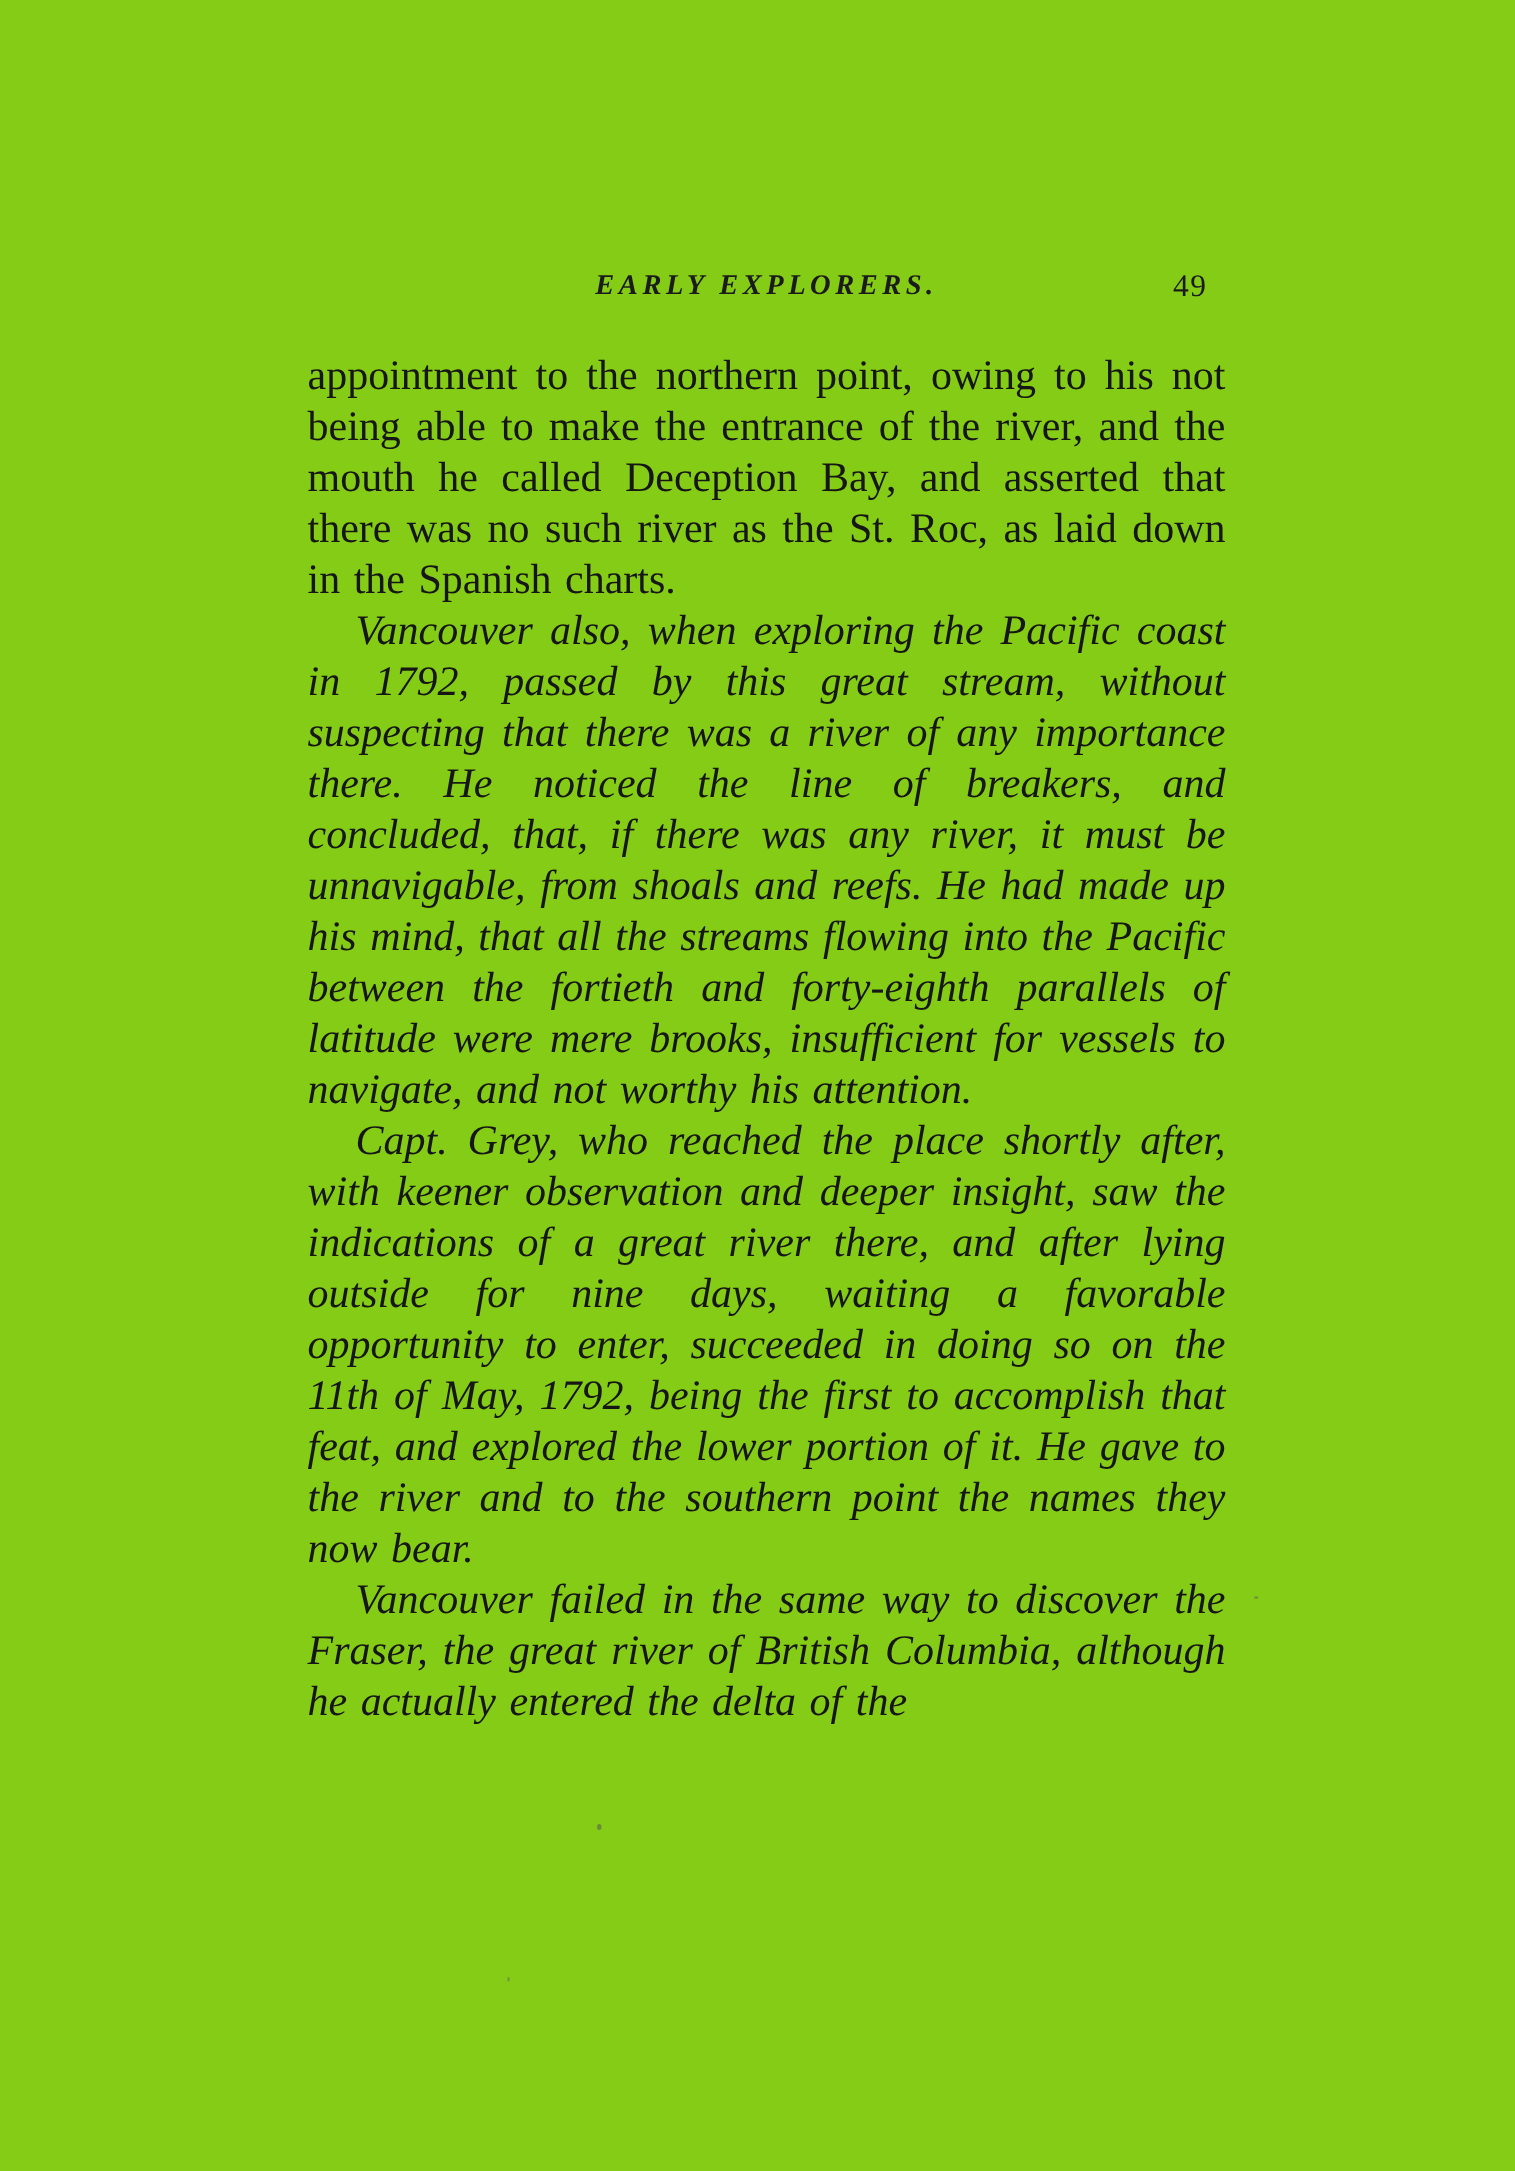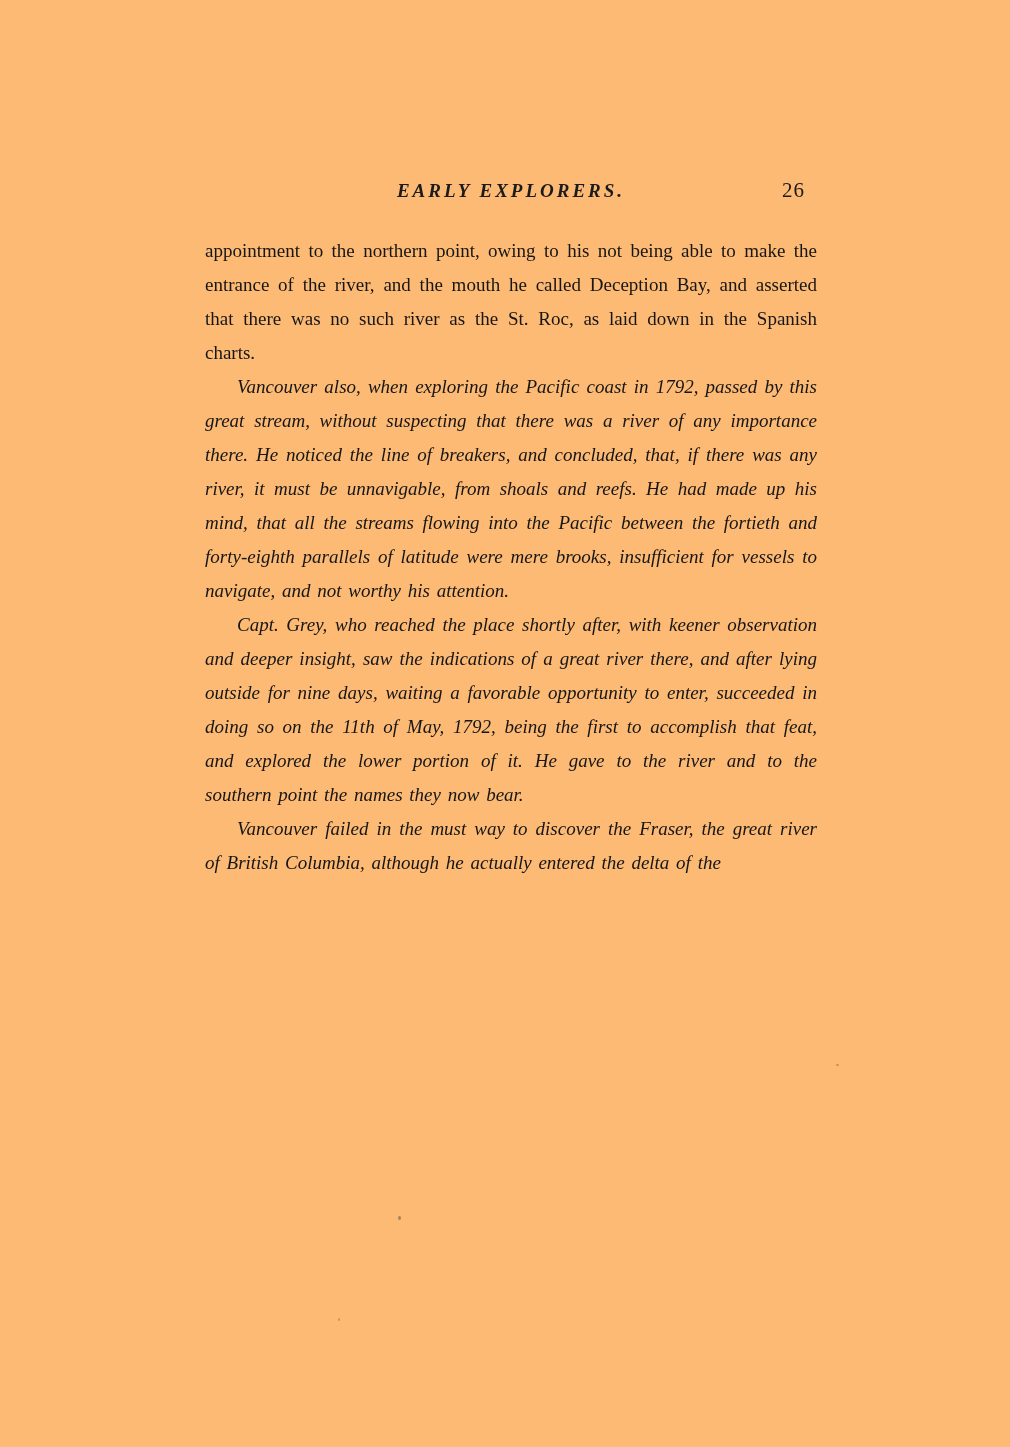--- a/index.html
+++ b/index.html
@@ -5,21 +5,21 @@
   html, body {
     margin: 0;
     padding: 0;
     background: #e8e8e8;
   }
   .page {
     position: relative;
     width: 1010px;
     height: 1447px;
     margin: 0 auto;
-    background: #fdba74;
+    background: #84cc16;
     color: #151515;
     font-family: "Liberation Serif", "DejaVu Serif", serif;
     overflow: hidden;
   }
   .text-block {
     position: absolute;
     left: 205px;
     top: 180px;
     width: 612px;
   }
@@ -42,21 +42,21 @@
   .page-number {
     position: absolute;
     right: 12px;
     top: -2px;
     font-size: 21px;
     letter-spacing: 1px;
     color: #1b1b1b;
   }
   .body-text p {
     margin: 0;
-    font-size: 19px;
+    font-size: 28px;
     line-height: 34px;
     text-align: justify;
     word-spacing: 2px;
     color: #161616;
   }
   .body-text p.indent {
     text-indent: 32px;
     font-style: italic;
   }
   
@@ -72,28 +72,28 @@
 </style>
 </head>
 <body>
 
 <div class="page">
 
   <div class="text-block">
 
     <div class="running-header">
       <div class="running-title">EARLY EXPLORERS.</div>
-      <div class="page-number">26</div>
+      <div class="page-number">49</div>
     </div>
 
     <div class="body-text">
       <p>appointment to the northern point, owing to his not being able to make the entrance of the river, and the mouth he called Deception Bay, and asserted that there was no such river as the St. Roc, as laid down in the Spanish charts.</p>
       <p class="indent">Vancouver also, when exploring the Pacific coast in 1792, passed by this great stream, without suspecting that there was a river of any importance there.  He noticed the line of breakers, and concluded, that, if there was any river, it must be unnavigable, from shoals and reefs.  He had made up his mind, that all the streams flowing into the Pacific between the fortieth and forty-eighth parallels of latitude were mere brooks, insufficient for vessels to navigate, and not worthy his attention.</p>
       <p class="indent">Capt. Grey, who reached the place shortly after, with keener observation and deeper insight, saw the indications of a great river there, and after lying outside for nine days, waiting a favorable opportunity to enter, succeeded in doing so on the 11th of May, 1792, being the first to accomplish that feat, and explored the lower portion of it.  He gave to the river and to the southern point the names they now bear.</p>
-      <p class="indent">Vancouver failed in the must way to discover the Fraser, the great river of British Columbia, although he actually entered the delta of the</p>
+      <p class="indent">Vancouver failed in the same way to discover the Fraser, the great river of British Columbia, although he actually entered the delta of the</p>
     </div>
 
   </div>
 
   <div class="speck speck-1"></div>
   <div class="speck speck-2"></div>
   <div class="speck speck-3"></div>
 
 </div>
 

